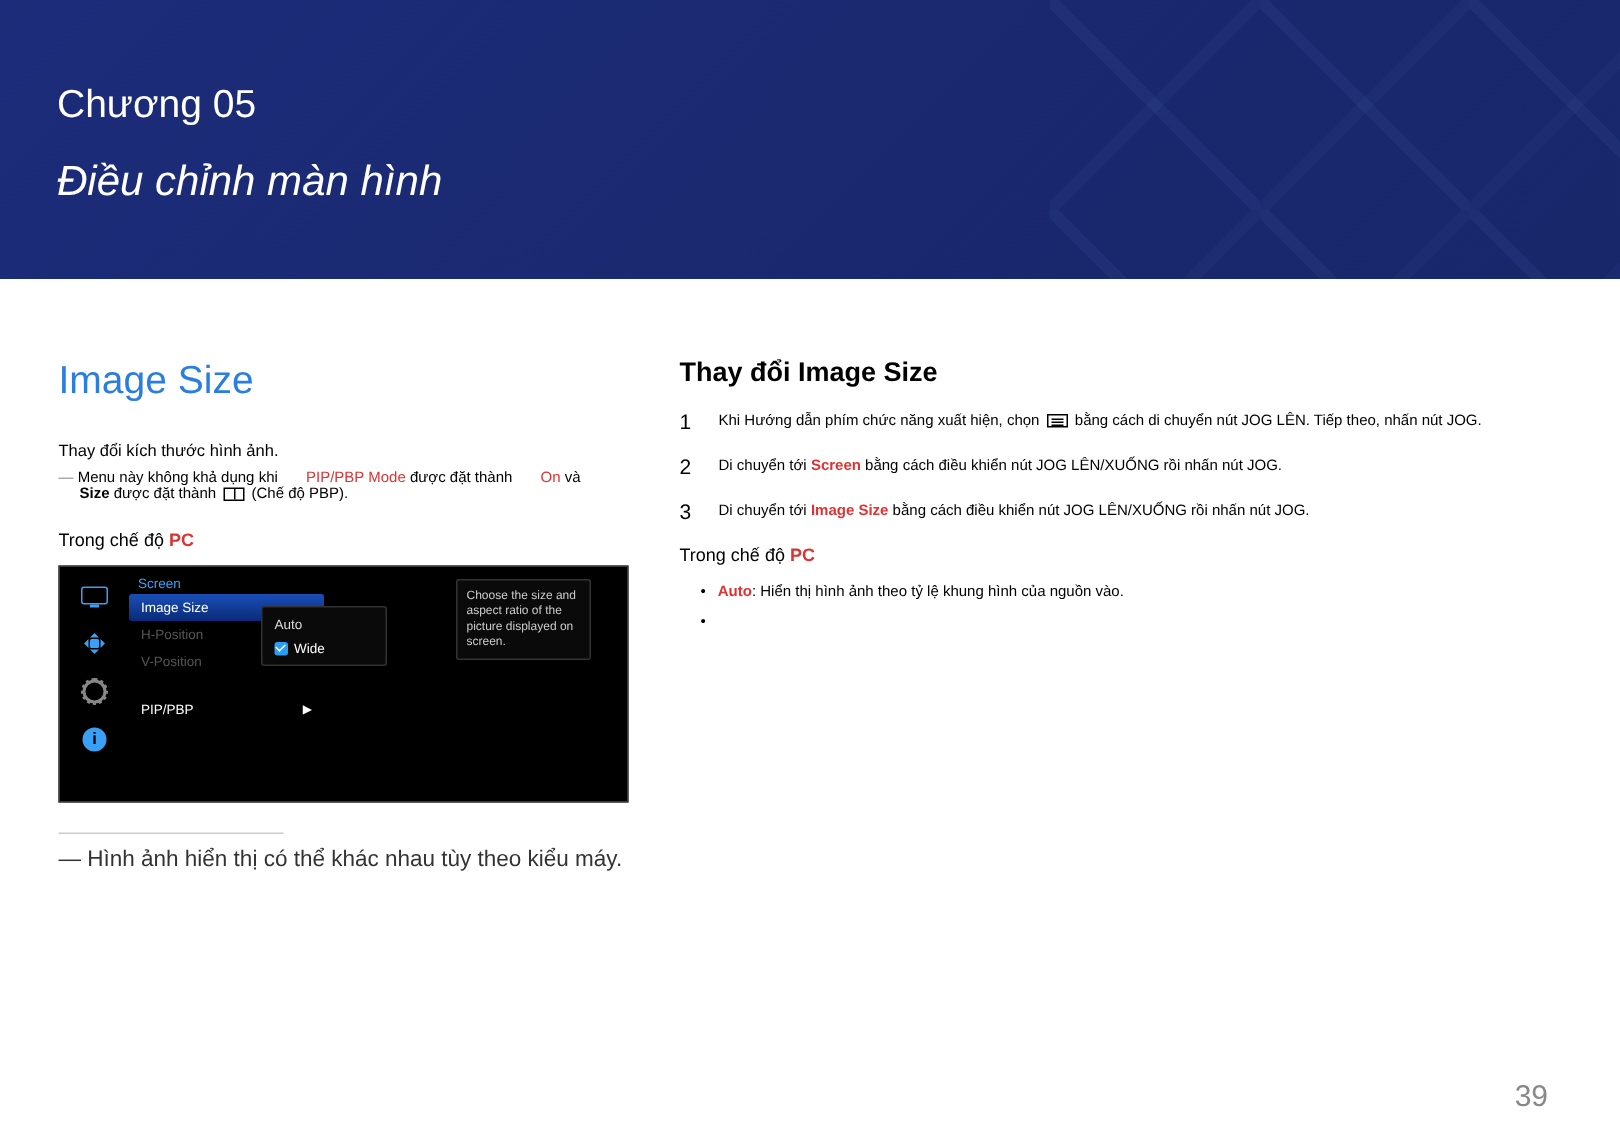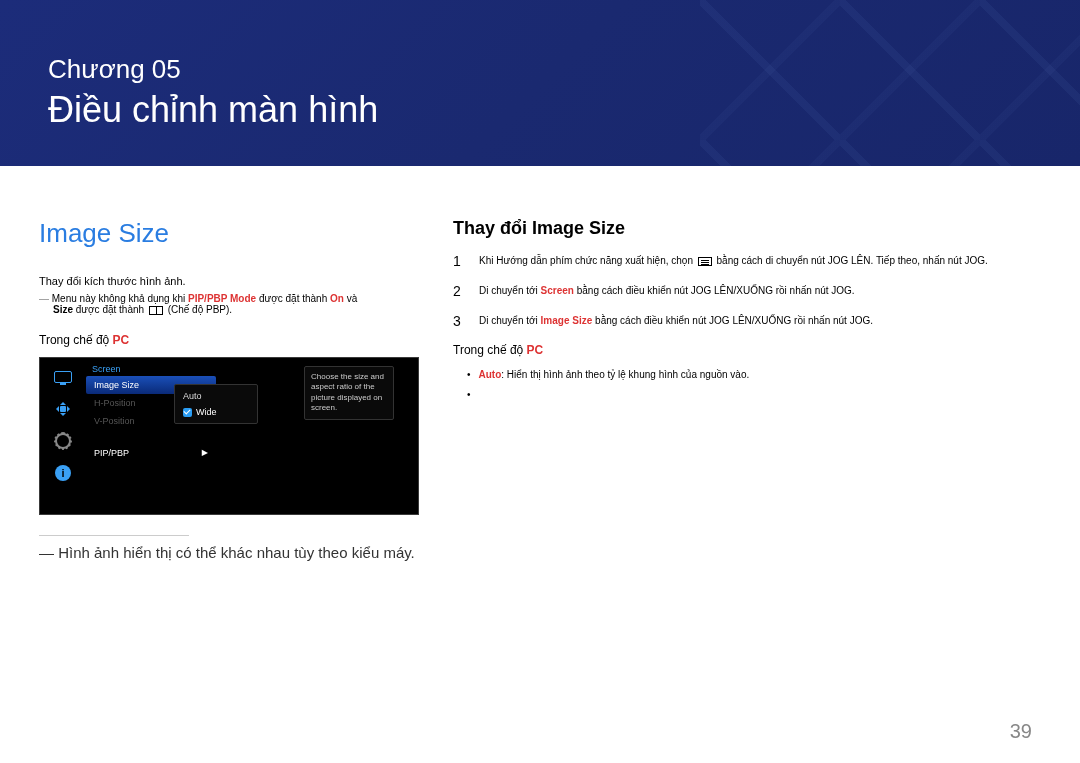--- a/index.html
+++ b/index.html
@@ -7,57 +7,57 @@
   font-family: Arial, sans-serif;
   background: #fff;
   width: 1080px;
   height: 763px;
   position: relative;
   overflow: hidden;
 }
 .page-header {
   background: #1c2c7a;
   background: linear-gradient(135deg, #1c2c7a 0%, #1a2970 50%, #18266a 100%);
-  height: 166px;
-  padding: 54px 48px 0;
+  height: 186px;
+  padding: 54px 38px 0;
   position: relative;
 }
 .page-header::after {
   content: '';
   position: absolute;
   right: 0;
   top: 0;
   bottom: 0;
   width: 380px;
   background:
     linear-gradient(45deg, transparent 48%, rgba(100,130,200,0.15) 48%, rgba(100,130,200,0.15) 52%, transparent 52%),
     linear-gradient(-45deg, transparent 48%, rgba(100,130,200,0.1) 48%, rgba(100,130,200,0.1) 52%, transparent 52%);
   background-size: 140px 140px;
   opacity: 0.6;
 }
 .chapter-label { color: #fff; font-size: 26px; font-weight: 300; }
-.chapter-title { color: #fff; font-size: 36px; font-weight: 300; margin-top: 4px; }
+.chapter-title { color: #fff; font-size: 28px; font-weight: 300; margin-top: 20px; font-style: italic; }
 
 .body-wrap {
   display: flex;
   padding: 52px 39px 0;
   gap: 34px;
 }
 .left-col { width: 380px; flex-shrink: 0; }
 .right-col { flex: 1; }
 
 .section-title-lg { color: #2a7de1; font-size: 26px; font-weight: 400; margin-bottom: 26px; }
 .section-title-md { color: #000; font-size: 18px; font-weight: 700; margin-bottom: 14px; }
 .sub-mode { color: #000; font-size: 12px; margin-bottom: 10px; }
 .sub-mode .accent { color: #d33; font-weight: bold; }
 
 .descr { font-size: 11px; color: #000; margin-bottom: 6px; }
 .note-line { font-size: 10px; color: #000; margin-bottom: 4px; padding-left: 14px; text-indent: -14px; }
 .note-line .dash { color: #888; }
-.note-line .hl { color: #d33; font-weight: bold; }
+.note-line .hl { color: #d33; font-weight: normal; margin-left: 16px; }
 .note-line .hl2 { color: #000; font-weight: bold; }
 .pbp-icon {
   display: inline-block; width: 14px; height: 9px; border: 1px solid #000;
   position: relative; vertical-align: middle; margin: 0 2px;
 }
 .pbp-icon::after { content:''; position:absolute; left:50%; top:0; bottom:0; width:1px; background:#000; }
 
 .osd-panel {
   background: #000;
   border: 1px solid #3a3a3a;

